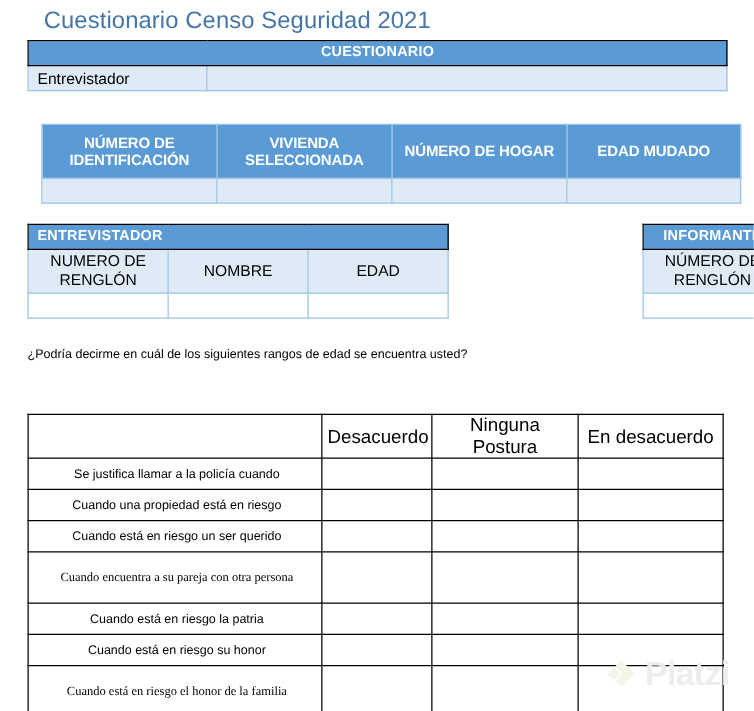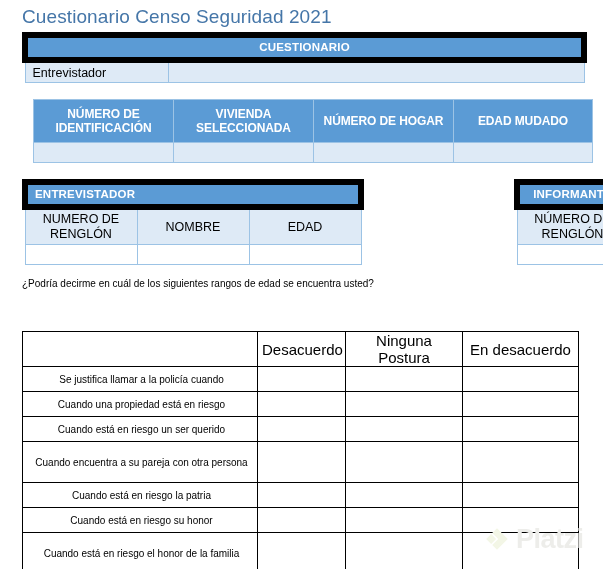--- a/index.html
+++ b/index.html
@@ -12,21 +12,21 @@
     background: #ffffff;
     font-family: "Liberation Sans", sans-serif;
     color: #000000;
     overflow: hidden;
     position: relative;
   }
 
   
   .doc-title {
     position: absolute;
-    left: 22px;
+    left: 35px;
     top: 6px;
     font-size: 19px;
     font-weight: 400;
     color: #4576A8;
     letter-spacing: 0.1px;
     white-space: nowrap;
   }
 
   
   .tbl {
@@ -42,21 +42,21 @@
   
   .hdr-band {
     background: #5B9BD5;
     color: #ffffff;
     font-weight: bold;
     font-size: 11.5px;
     text-align: center;
     height: 19px;
     line-height: 19px;
     letter-spacing: 0.2px;
-    border: 6px solid #000000;
+    border: 1px solid #000000;
   }
   .hdr-band.left {
     text-align: left;
     padding-left: 7px;
   }
 
   
   .hdr-tall {
     background: #5B9BD5;
     color: #ffffff;
@@ -137,20 +137,21 @@
   .matrix .m-lbl {
     text-align: center;
     vertical-align: middle;
     font-size: 10px;
     line-height: 15px;
     padding: 2px 4px 2px 7px;
     height: 20px;
   }
   .matrix .m-lbl.two-line {
     height: 36px;
+    font-family: Liberation Serif, serif;
   }
   .matrix .m-cell {
     background: #ffffff;
   }
 
   
   .watermark {
     position: absolute;
     left: 484px;
     top: 526px;

